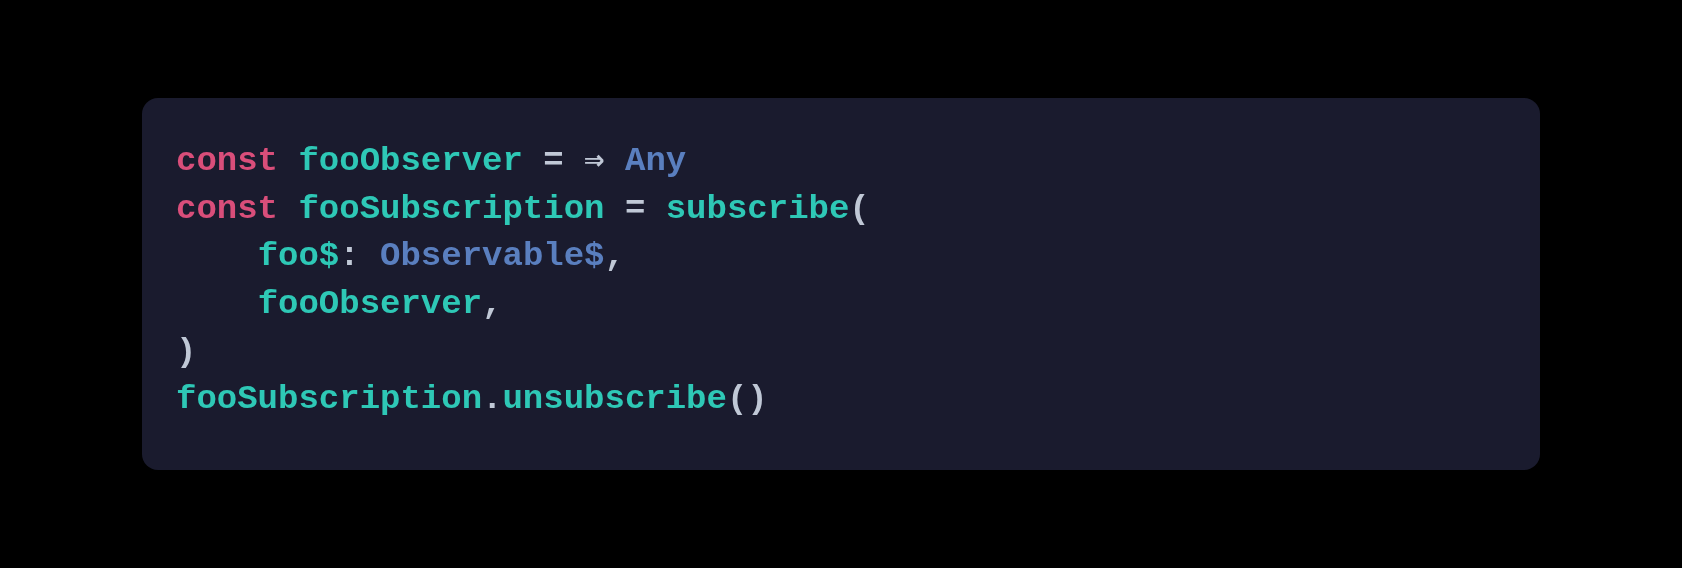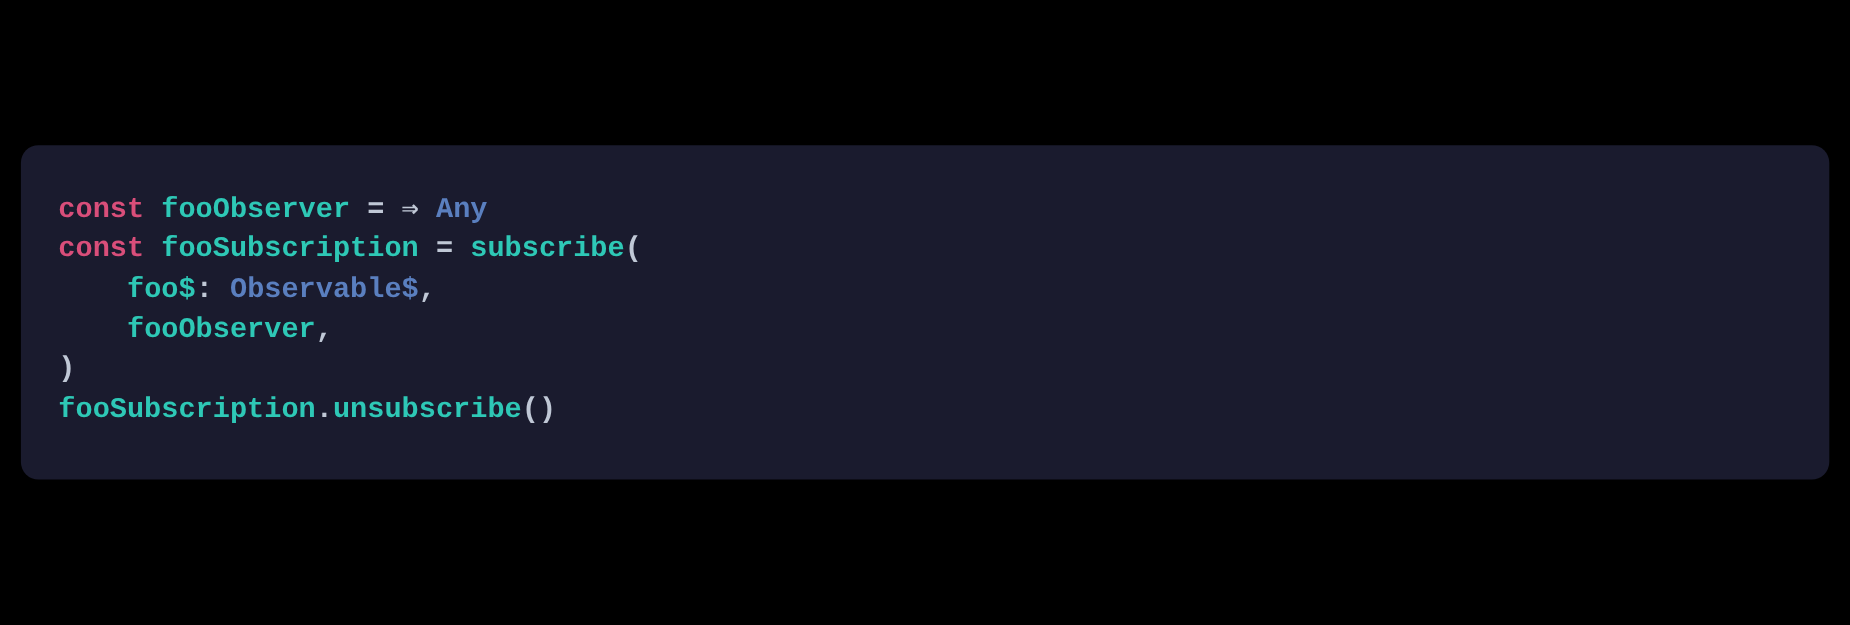--- a/index.html
+++ b/index.html
@@ -8,26 +8,26 @@
     height: 568px;
     background: #000000;
     overflow: hidden;
   }
   body {
     display: flex;
     align-items: center;
     justify-content: center;
   }
   .code-block {
-    width: 1644px;
+    width: 1398px;
     background: #1a1b2e;
     border-radius: 16px;
     padding: 40px 34px 46px 34px;
     font-family: "SFMono-Regular", "Menlo", "Consolas", "Liberation Mono", monospace;
-    font-size: 26px;
+    font-size: 34px;
     line-height: 1.4;
     font-weight: 700;
     color: #c0c8d6;
     white-space: pre;
     overflow: hidden;
   }
   .tok-keyword { color: #d94e7a; }
   .tok-ident   { color: #2ec8b6; }
   .tok-op      { color: #c0c8d6; }
   .tok-arrow   { color: #c0c8d6; }

